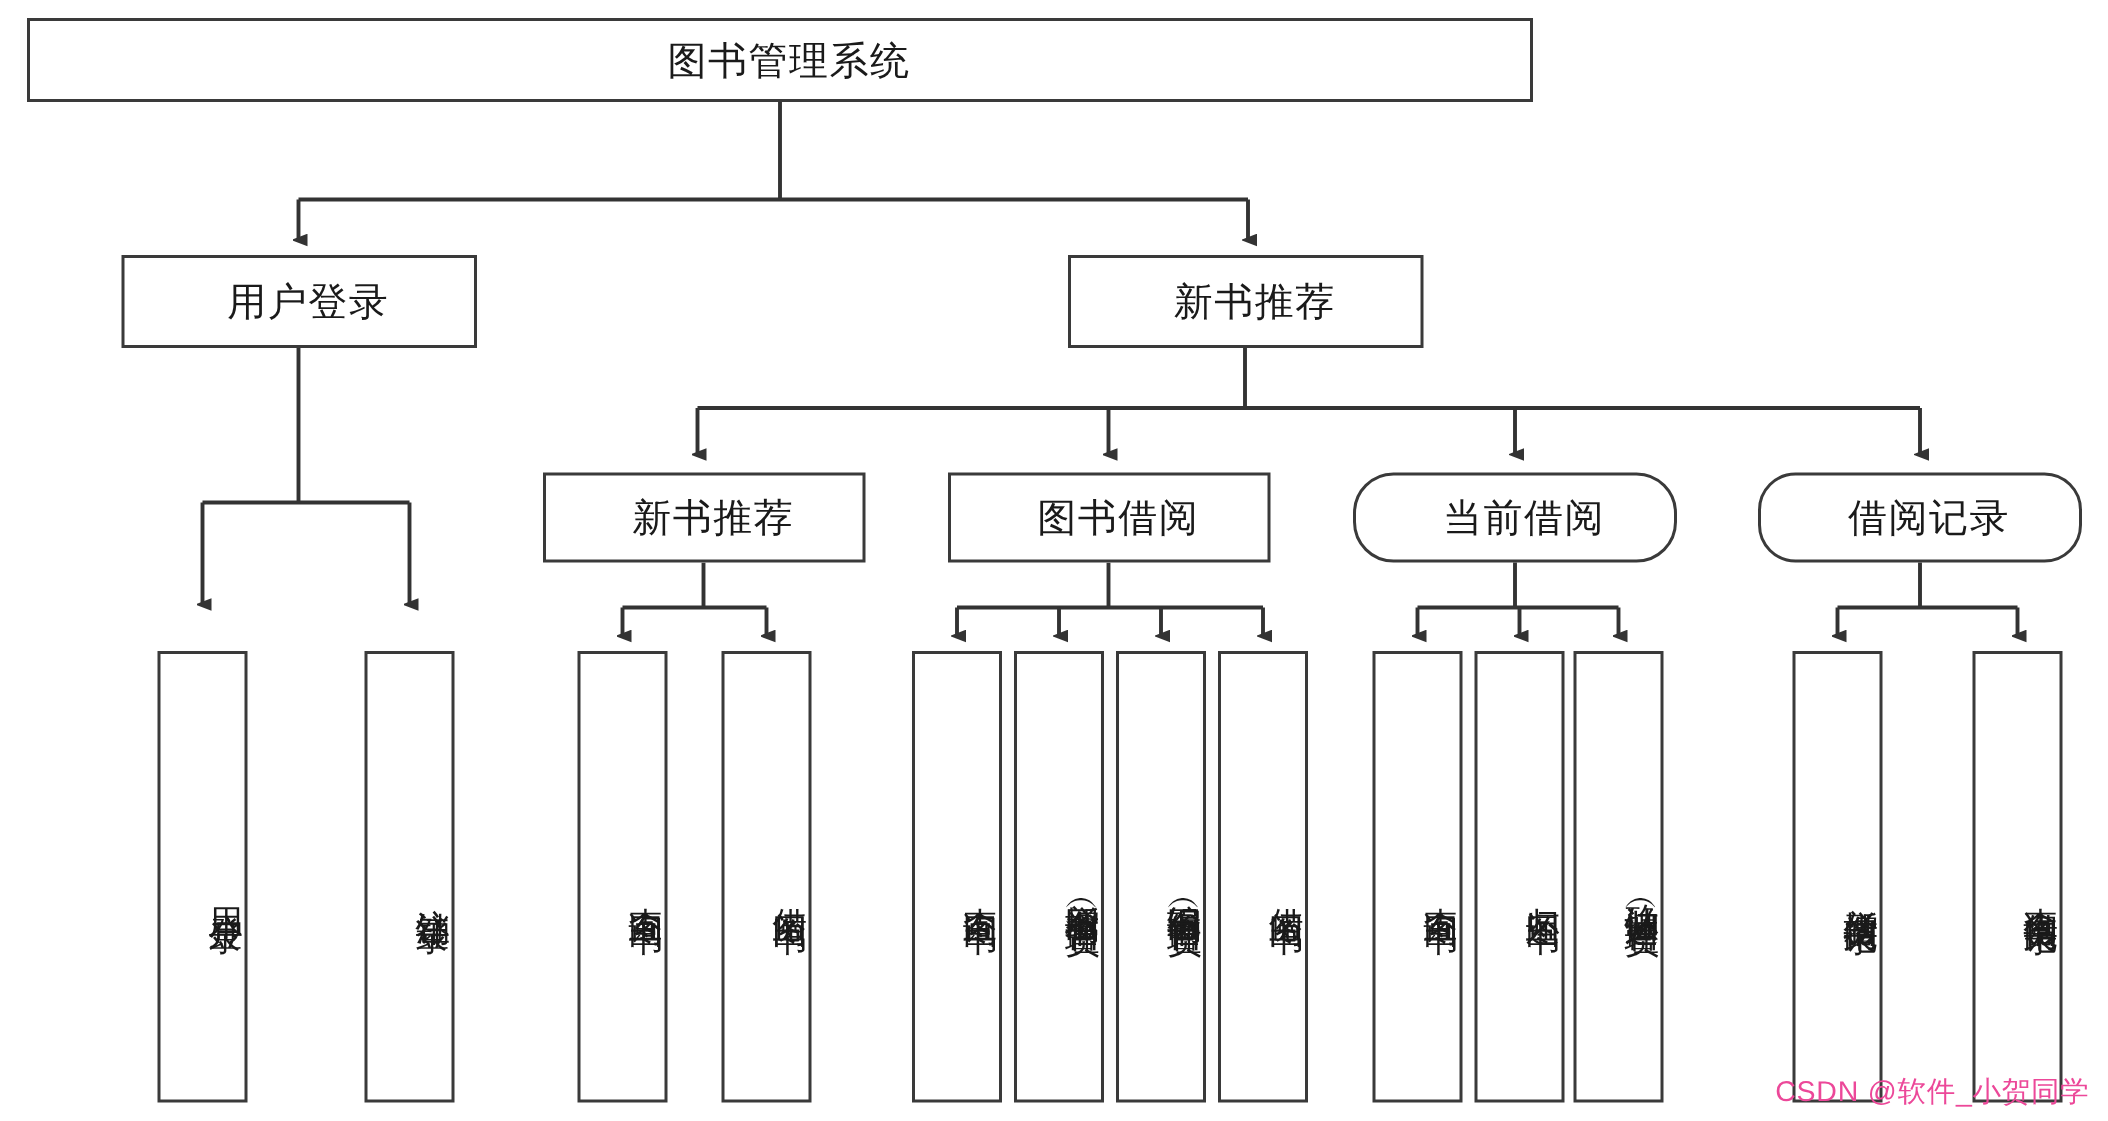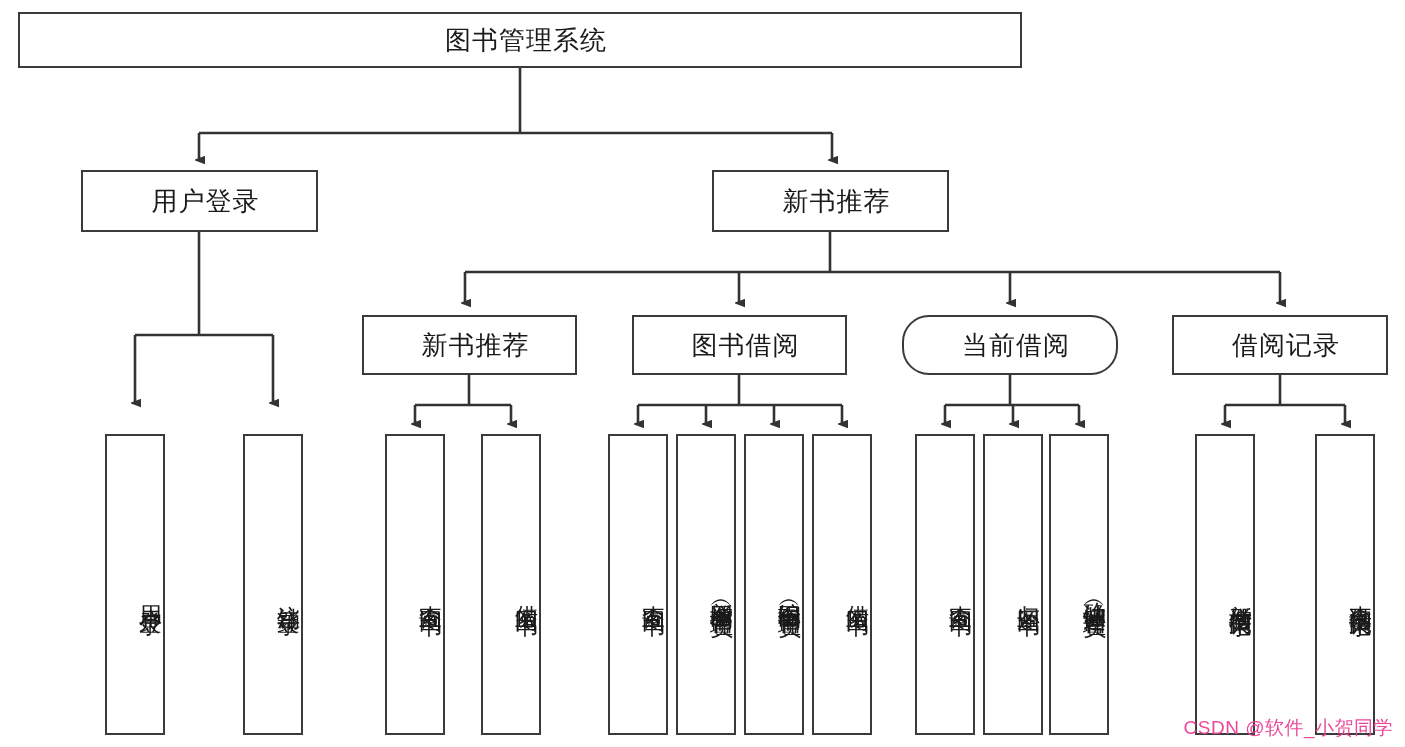--- a/index.html
+++ b/index.html
@@ -135,21 +135,21 @@
 
   <div class="node h" style="left:362px; top:315px; width:215px; height:60px;">
     <span>新书推荐</span>
   </div>
   <div class="node h" style="left:632px; top:315px; width:215px; height:60px;">
     <span>图书借阅</span>
   </div>
   <div class="node h" style="left:902px; top:315px; width:216px; height:60px;border-radius:27px;">
     <span>当前借阅</span>
   </div>
-  <div class="node h" style="left:1172px; top:315px; width:216px; height:60px;">
+  <div class="node h" style="left:1172px; top:315px; width:216px; height:60px;border-radius:25px;">
     <span>借阅记录</span>
   </div>
 
   <div class="node v" style="left:105px; top:434px; width:60px; height:301px;">
     <span>用户登录</span>
   </div>
   <div class="node v" style="left:243px; top:434px; width:60px; height:301px;">
     <span>注销登录</span>
   </div>
 

